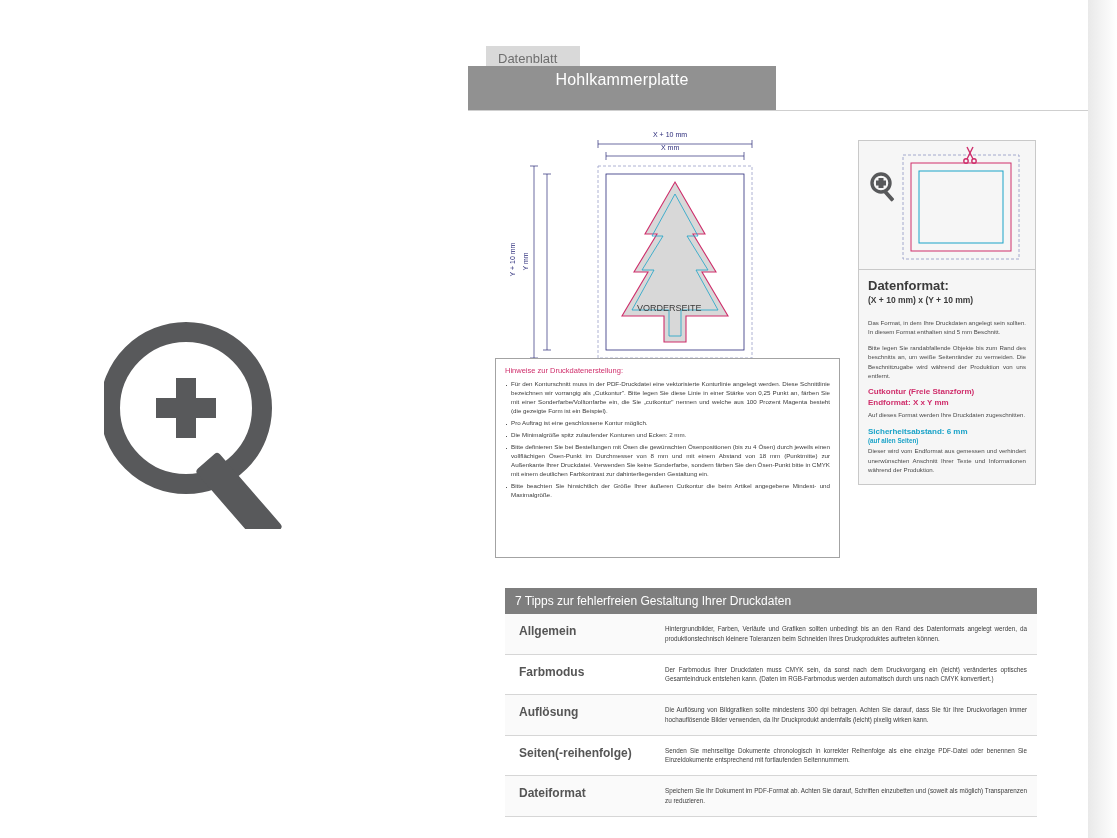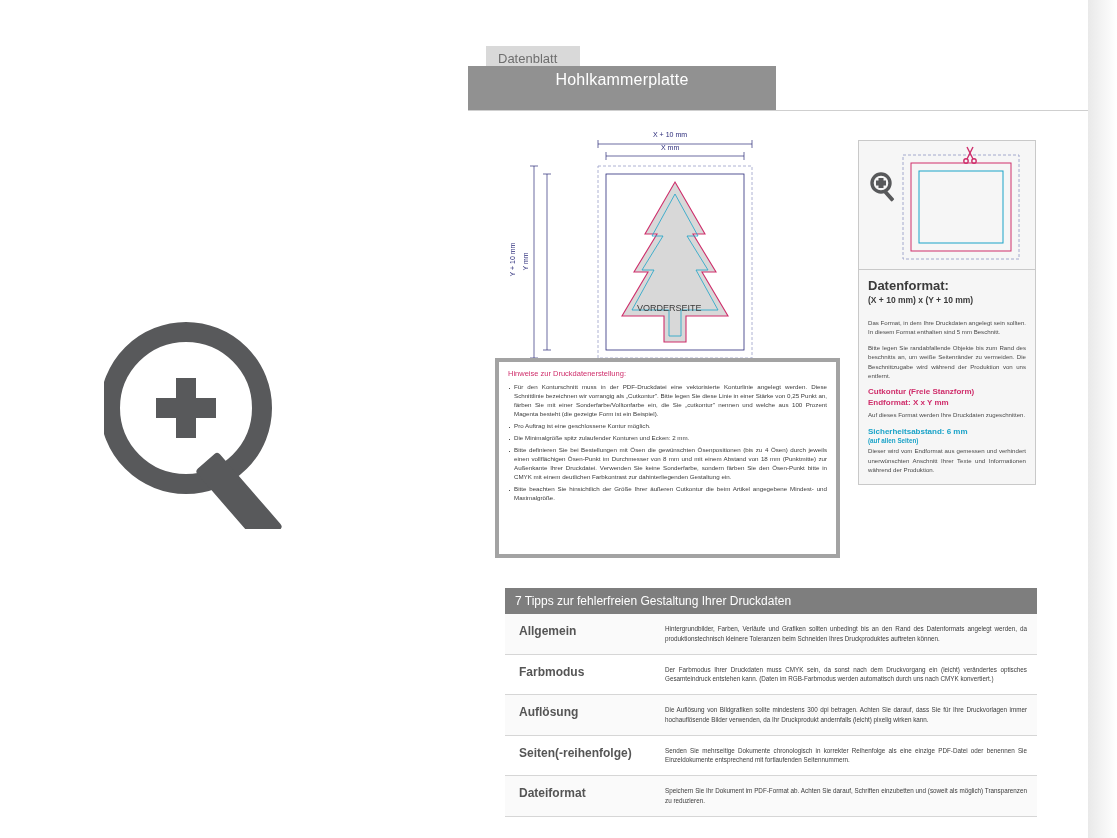--- a/index.html
+++ b/index.html
@@ -52,21 +52,21 @@
   .dimtext{
     position:absolute;font-size:7px;color:#2b2b7a;white-space:nowrap;
   }
   #vorderseite-label{
     position:absolute;left:637px;top:303px;font-size:9px;color:#3a3a3a;
   }
 
   
   #hint-box{
     position:absolute;left:495px;top:358px;width:345px;height:200px;
-    border:4px solid #a3a3a3;box-sizing:border-box;background:#fff;
+    border:1px solid #a3a3a3;box-sizing:border-box;background:#fff;
     padding:7px 9px;
   }
   #hint-title{font-size:7.5px;color:#cf2e6b;margin-bottom:5px;}
   #hint-box ul{margin:0;padding:0;list-style:none;}
   #hint-box li{
     font-size:6.2px;color:#3b3b3b;line-height:1.45;margin-bottom:3px;
     padding-left:6px;position:relative;text-align:justify;
   }
   #hint-box li:before{
     content:"·";position:absolute;left:0;top:-1px;font-size:9px;color:#3b3b3b;

